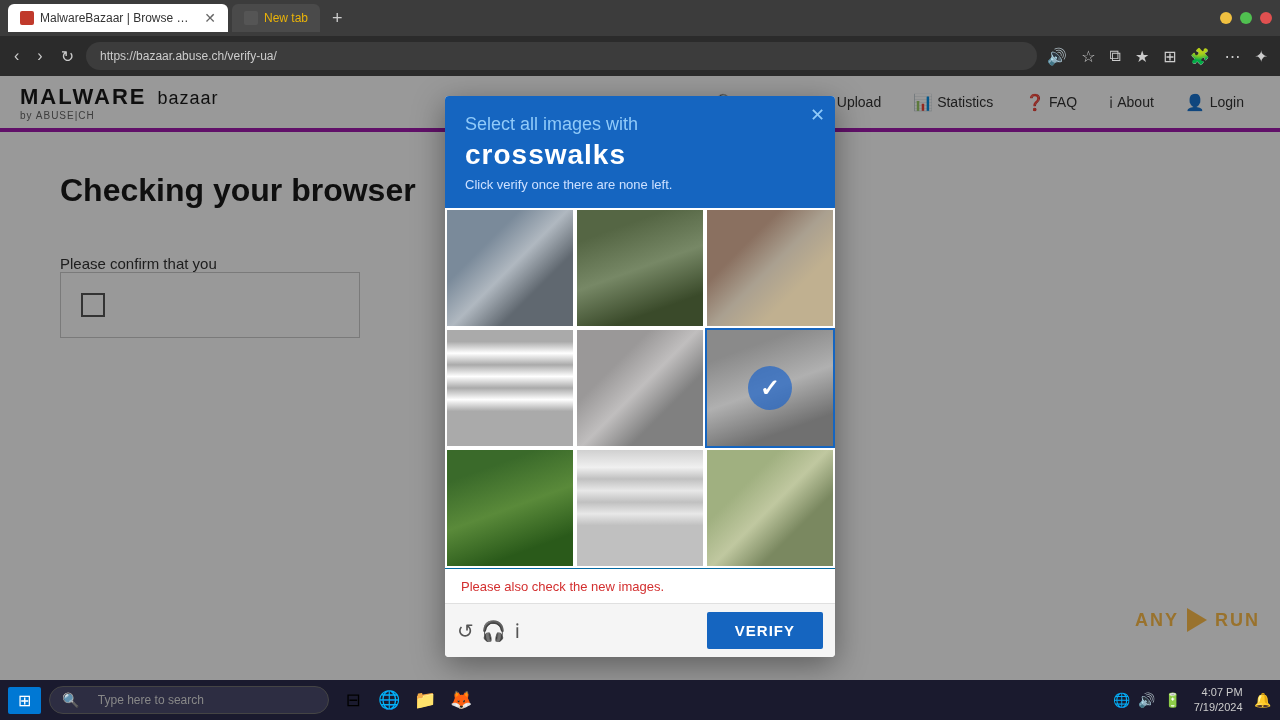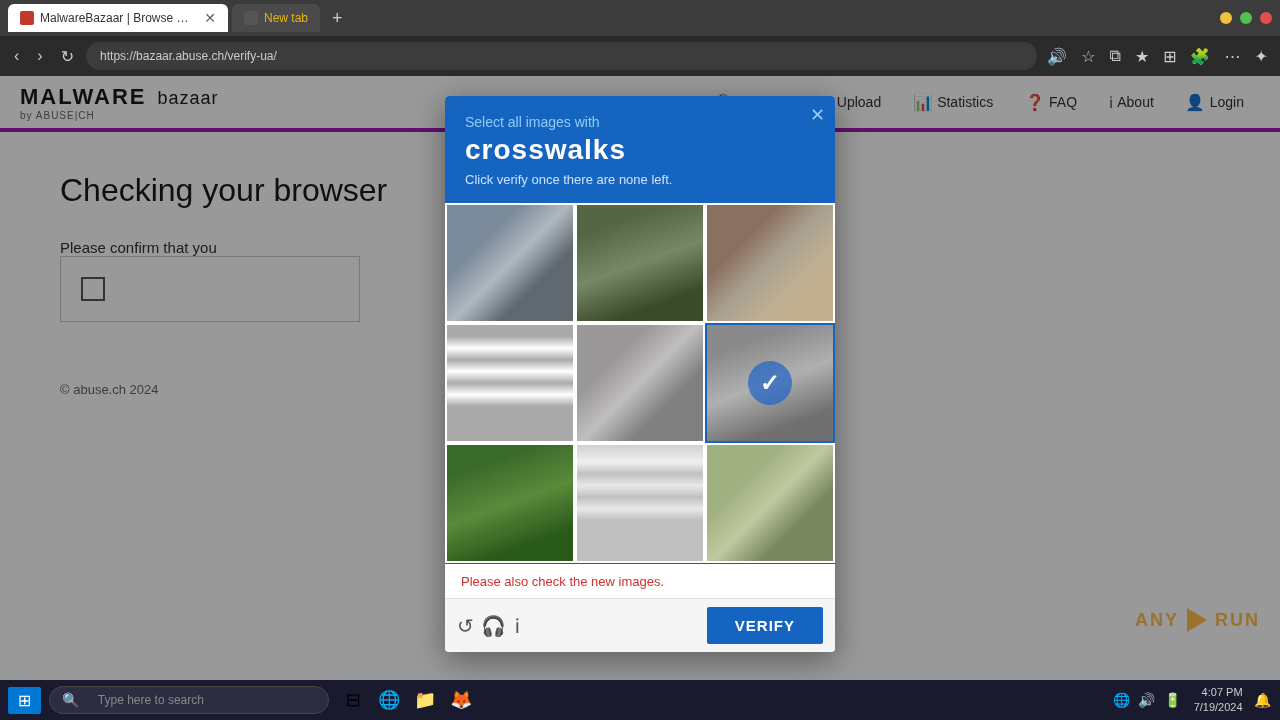--- a/index.html
+++ b/index.html
@@ -32,31 +32,31 @@
     .site-logo { display: flex; flex-direction: column; }
     .logo-main { font-size: 22px; font-weight: 900; color: #1a1a1a; letter-spacing: 1px; }
     .logo-main span { color: #1a1a1a; }
     .logo-sub { font-size: 10px; color: #666; letter-spacing: 1px; }
     .site-nav { margin-left: auto; display: flex; gap: 0; }
     .nav-item { display: flex; align-items: center; gap: 4px; padding: 0 16px; height: 56px; font-size: 14px; color: #333; cursor: pointer; text-decoration: none; }
     .nav-item .nav-icon { font-size: 16px; color: #555; }
 
     
     .main-content { padding: 40px 60px; }
-    .page-title { font-size: 32px; font-weight: 400; color: #1a1a1a; margin-bottom: 30px; }
+    .page-title { font-size: 32px; font-weight: 700; color: #1a1a1a; margin-bottom: 46px; }
     .confirm-text { font-size: 15px; color: #333; margin-bottom: 0; }
     .checkbox-area { border: 1px solid #ccc; padding: 20px; display: inline-flex; align-items: center; gap: 12px; cursor: pointer; min-width: 300px; }
     .checkbox-box { width: 24px; height: 24px; border: 2px solid #555; display: inline-block; flex-shrink: 0; }
     .footer-text { margin-top: 60px; font-size: 13px; color: #666; }
 
     
     .captcha-overlay { position: absolute; top: 0; left: 0; width: 100%; height: 100%; background: rgba(0,0,0,0.4); z-index: 100; display: flex; align-items: flex-start; justify-content: center; padding-top: 0; }
     .captcha-modal { width: 390px; background: #fff; border-radius: 4px; overflow: hidden; box-shadow: 0 8px 32px rgba(0,0,0,0.4); margin-top: 20px; position: relative; }
     .captcha-header { background: #1565c0; padding: 18px 20px 16px; }
-    .captcha-header-top { font-size: 14px; color: #90caf9; margin-bottom: 4px; }
+    .captcha-header-top { font-size: 18px; color: #90caf9; margin-bottom: 4px; }
     .captcha-header-word { font-size: 28px; font-weight: 900; color: #fff; letter-spacing: 1px; margin-bottom: 6px; }
     .captcha-header-hint { font-size: 13px; color: #cce0ff; }
     .captcha-close { position: absolute; top: 8px; right: 10px; color: #90caf9; font-size: 18px; cursor: pointer; background: none; border: none; }
 
     
     .captcha-grid { display: grid; grid-template-columns: repeat(3, 1fr); gap: 0; }
     .captcha-cell { width: 130px; height: 120px; overflow: hidden; position: relative; cursor: pointer; border: 2px solid transparent; }
     .captcha-cell.selected { border: 2px solid #1565c0; }
     .captcha-cell .cell-bg { width: 100%; height: 100%; display: flex; align-items: center; justify-content: center; font-size: 11px; color: #666; }
 
@@ -177,21 +177,20 @@
       </a>
     </nav>
   </div>
 
   <div class="main-content">
     <h1 class="page-title">Checking your browser</h1>
     <p class="confirm-text">Please confirm that you</p>
     <div class="checkbox-area">
       <span class="checkbox-box"></span>
     </div>
-    <p class="footer-text">© abuse.ch 2024</p>
   </div>
 
   <div class="captcha-overlay">
     <div class="captcha-modal">
       <div class="captcha-header">
         <button class="captcha-close">✕</button>
         <div class="captcha-header-top">Select all images with</div>
         <div class="captcha-header-word">crosswalks</div>
         <div class="captcha-header-hint">Click verify once there are none left.</div>
       </div>

